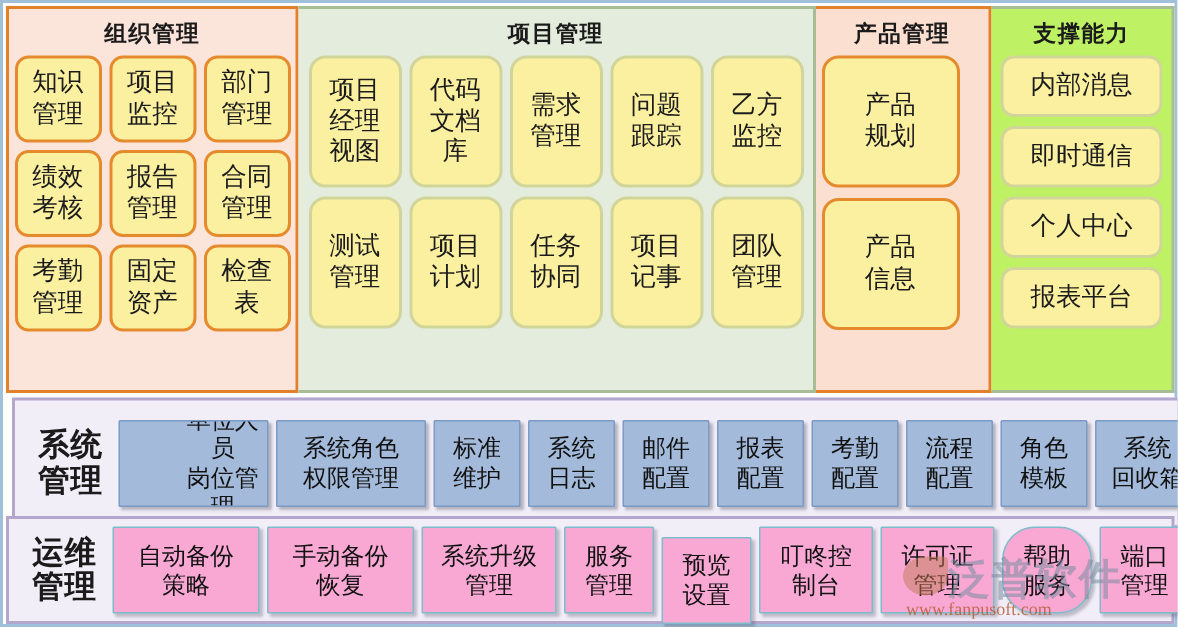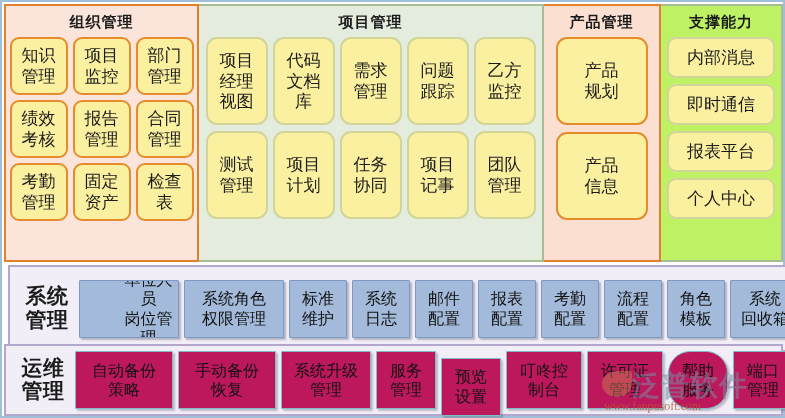--- a/index.html
+++ b/index.html
@@ -91,21 +91,21 @@
   }
   
   .proj .tile-grid{width:336px;gap:6px 5px;}
   .proj .tile{
     width:62px;height:88px;
     border:2px solid #d2d59a;
     border-radius:11px;
     font-size:17px;
   }
   
-  .prod .tile-grid{width:108px;gap:7px;}
+  .prod .tile-grid{width:108px;gap:7px;flex-direction:column;}
   .prod .tile{
     width:92px;height:88px;
     border:2px solid #e68b2d;
     border-radius:11px;
     font-size:17px;
   }
   
   .sup .tile-grid{width:114px;gap:6px;}
   .sup .tile{
     width:108px;height:41px;
@@ -155,21 +155,21 @@
     white-space:pre-line;
     border-radius:1px;
     overflow:hidden;
   }
   #sys-row .row-btn{
     background:#a3bada;
     border:1px solid #7c9ac4;
     box-shadow:2px 2px 2px rgba(70,70,90,0.35);
   }
   #ops-row .row-btn{
-    background:#be185d;
+    background:#f9a8d4;
     border:1px solid #7fbccb;
     box-shadow:2px 2px 2px rgba(70,70,90,0.3);
   }
   
   #watermark{
     position:absolute;
     left:600px;top:363px;
     width:185px;height:52px;
     pointer-events:none;
     z-index:40;
@@ -263,22 +263,22 @@
         <div class="tile">产品
 信息</div>
       </div>
     </div>
 
     <div class="domain-col sup">
       <div class="domain-title">支撑能力</div>
       <div class="tile-grid">
         <div class="tile">内部消息</div>
         <div class="tile">即时通信</div>
+        <div class="tile">个人中心</div>
         <div class="tile">报表平台</div>
-        <div class="tile">个人中心</div>
       </div>
     </div>
 
   </div>
 
   <div class="bottom-row" id="sys-row">
     <div class="row-label">系统
 管理</div>
     <div class="row-items" id="sys-items">
         <div class="row-btn" style="width: 100px; flex: 0 0 100px; padding-left: 39px;">单位人员

